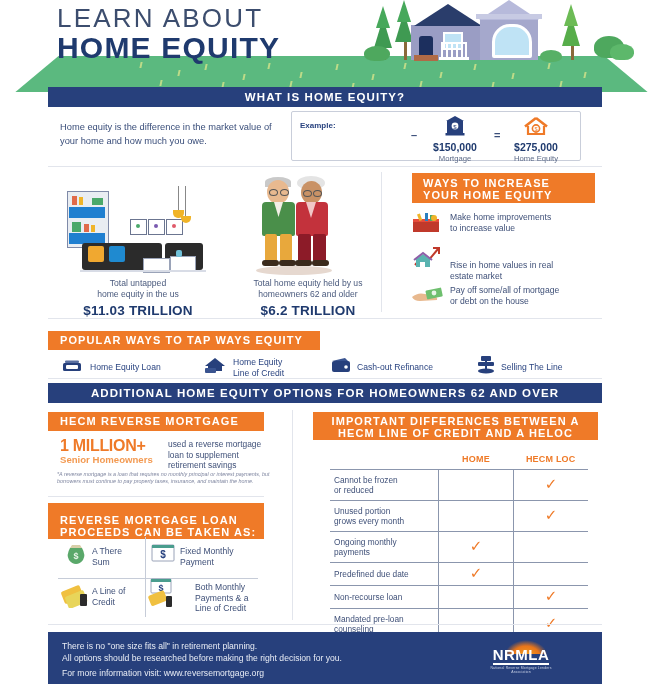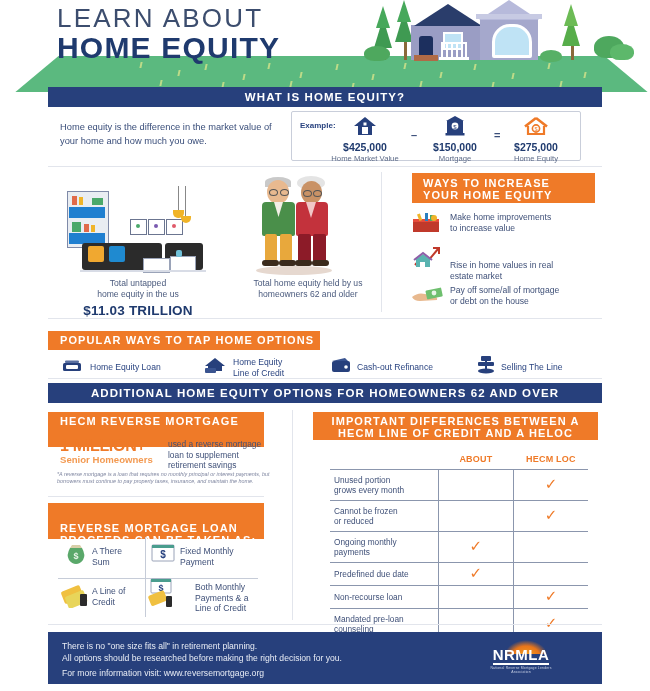--- a/index.html
+++ b/index.html
@@ -86,29 +86,29 @@
 
   
   .pw-band{position:absolute;left:48px;top:331px;width:272px;height:19px;line-height:19px;
            padding-left:12px;box-sizing:border-box;}
   .pw-item{position:absolute;font-size:8.6px;line-height:10.5px;color:#2a4480;}
 
   
   .add-band{position:absolute;left:48px;top:383px;width:554px;height:20px;line-height:20px;}
 
   
-  .hecm-band{position:absolute;left:48px;top:412px;width:216px;height:35px;line-height:19px;
+  .hecm-band{position:absolute;left:48px;top:412px;width:216px;height:19px;line-height:19px;
              padding-left:12px;box-sizing:border-box;}
   .mil{position:absolute;left:60px;top:437px;}
   .mil-1{font-size:16px;font-weight:bold;color:#ef7a28;letter-spacing:-.3px;line-height:17px;}
   .mil-2{font-size:9.6px;font-weight:bold;color:#f39a52;line-height:11px;}
   .mil-txt{position:absolute;left:168px;top:439px;width:98px;font-size:8.4px;line-height:10.5px;color:#3f5078;}
   .fineprint{position:absolute;left:57px;top:471px;width:215px;font-size:5.4px;line-height:7px;
              color:#7f86a0;font-style:italic;}
-  .rev-band{position:absolute;left:48px;top:503px;width:216px;height:36px;padding:19px 0 0 12px;
+  .rev-band{position:absolute;left:48px;top:503px;width:216px;height:36px;padding:11px 0 0 12px;
             box-sizing:border-box;line-height:12px;}
   .prc{position:absolute;font-size:8.6px;line-height:10.5px;color:#3f5078;}
   .prc-line{position:absolute;background:#c6ccd8;}
 
   
   .imp-band{position:absolute;left:313px;top:412px;width:285px;height:28px;padding:3px 0 0 0;
             box-sizing:border-box;text-align:center;line-height:12px;}
   .tbl-wrap{position:absolute;left:330px;top:450px;width:258px;}
   table.cmp{border-collapse:collapse;width:258px;}
   table.cmp th{font-size:9px;font-weight:bold;color:#ef7a28;padding:4px 0 5px;text-align:center;
@@ -201,29 +201,20 @@
     </div>
   </div>
 
   <div class="band-blue wihe">WHAT IS HOME EQUITY?</div>
 
   <div class="defn">Home equity is the difference in the market value of your home and how much you owe.</div>
 
   <div class="example-box"></div>
   <div class="ex-label">Example:</div>
 
-  <div class="ex-col" style="left:322px;top:116px;">
-    <svg width="24" height="20" viewBox="0 0 24 20">
-      <path d="M12 1 L23 10 L19 10 L19 19 L5 19 L5 10 L1 10 Z" fill="#27407c"></path>
-      <rect x="9" y="11" width="6" height="7" fill="#ffffff"></rect>
-      <rect x="10.5" y="6.5" width="3" height="3" fill="#ffffff"></rect>
-    </svg>
-    <div class="ex-amt">$425,000</div>
-    <div class="ex-cap">Home Market Value</div>
-  </div>
   <div class="ex-op" style="left:411px;">–</div>
 
   <div class="ex-col" style="left:412px;top:116px;">
     <svg width="20" height="20" viewBox="0 0 20 20">
       <path d="M10 0 L19 5 L1 5 Z" fill="#27407c"></path>
       <rect x="2" y="5" width="16" height="12" fill="#27407c"></rect>
       <rect x="0.5" y="17" width="19" height="2.5" fill="#27407c"></rect>
       <circle cx="10" cy="10" r="3.4" fill="#ffffff"></circle>
       <text x="10" y="12.6" font-size="6" fill="#27407c" text-anchor="middle" font-family="Liberation Sans, sans-serif">$</text>
     </svg>
@@ -306,20 +297,21 @@
     <div style="position:absolute;left:306px;top:202px;width:10px;height:16px;background:#f1c7c7;clip-path:polygon(0 0,100% 0,50% 100%);"></div>
     <div class="legs" style="left:298px;top:234px;width:13px;height:28px;background:#8c1b28;"></div>
     <div class="legs" style="left:313px;top:234px;width:13px;height:28px;background:#8c1b28;"></div>
     <div class="shoe" style="left:295px;top:260px;width:17px;height:6px;"></div>
     <div class="shoe" style="left:312px;top:260px;width:17px;height:6px;"></div>
   </div>
 
   <div class="stat" style="left:228px;top:278px;width:160px;">
     <div class="stat-cap">Total home equity held by us</div>
     <div class="stat-cap">homeowners 62 and older</div>
+    <div class="stat-val">$6.2 TRILLION</div>
   </div>
 
   <div class="vline" style="left:381px;top:172px;height:140px;"></div>
 
   <div class="band-orange wti">
     <div>WAYS TO INCREASE</div>
     <div>YOUR HOME EQUITY</div>
   </div>
 
   <svg style="position:absolute;left:412px;top:211px;" width="28" height="22" viewBox="0 0 28 22">
@@ -352,21 +344,21 @@
     <rect x="14" y="5" width="16" height="9" rx="1" fill="#6ebf6e" transform="rotate(-12 22 9)"></rect>
     <circle cx="22" cy="9" r="2.4" fill="#e8f5e8"></circle>
   </svg>
   <div class="wti-item" style="left:450px;top:285px;">
     <div>Pay off some/all of mortgage</div>
     <div>or debt on the house</div>
   </div>
 
   <div class="hr-light" style="left:48px;top:318px;width:554px;"></div>
 
-  <div class="band-orange pw-band">POPULAR WAYS TO TAP HOME OPTIONS</div>
+  <div class="band-orange pw-band">POPULAR WAYS TO TAP WAYS EQUITY</div>
 
   <svg style="position:absolute;left:62px;top:359px;" width="20" height="13" viewBox="0 0 20 13">
     <rect x="1" y="4" width="18" height="8" rx="1.5" fill="#27407c"></rect>
     <rect x="4" y="6" width="12" height="4" rx="1" fill="#ffffff"></rect>
     <rect x="3" y="1.5" width="14" height="2.5" rx="1" fill="#5a6fa0"></rect>
   </svg>
   <div class="pw-item" style="left:90px;top:362px;">
     <div>Home Equity Loan</div>
   </div>
 
@@ -473,43 +465,43 @@
   <div class="band-orange imp-band">
     <div>IMPORTANT DIFFERENCES BETWEEN A</div>
     <div>HECM LINE OF CREDIT AND A HELOC</div>
   </div>
 
   <div class="tbl-wrap">
     <table class="cmp">
       <thead>
         <tr>
           <th class="thline" style="width:110px;"></th>
-          <th class="thline" style="width:74px;">ABOUT</th>
+          <th class="thline" style="width:74px;">HOME</th>
           <th class="thline" style="width:74px;">HECM LOC</th>
         </tr>
       </thead>
       <tbody>
+        <tr>
+          <td class="lbl">
+            <div>Cannot be frozen</div>
+            <div>or reduced</div>
+          </td>
+          <td class="ck"><span class="check"></span></td>
+          <td class="ck"><span class="check">✓</span></td>
+        </tr>
         <tr>
           <td class="lbl">
             <div>Unused portion</div>
             <div>grows every month</div>
           </td>
           <td class="ck"><span class="check"></span></td>
           <td class="ck"><span class="check">✓</span></td>
         </tr>
         <tr>
           <td class="lbl">
-            <div>Cannot be frozen</div>
-            <div>or reduced</div>
-          </td>
-          <td class="ck"><span class="check"></span></td>
-          <td class="ck"><span class="check">✓</span></td>
-        </tr>
-        <tr>
-          <td class="lbl">
             <div>Ongoing monthly</div>
             <div>payments</div>
           </td>
           <td class="ck"><span class="check">✓</span></td>
           <td class="ck"><span class="check"></span></td>
         </tr>
         <tr>
           <td class="lbl">
             <div>Predefined due date</div>
           </td>

